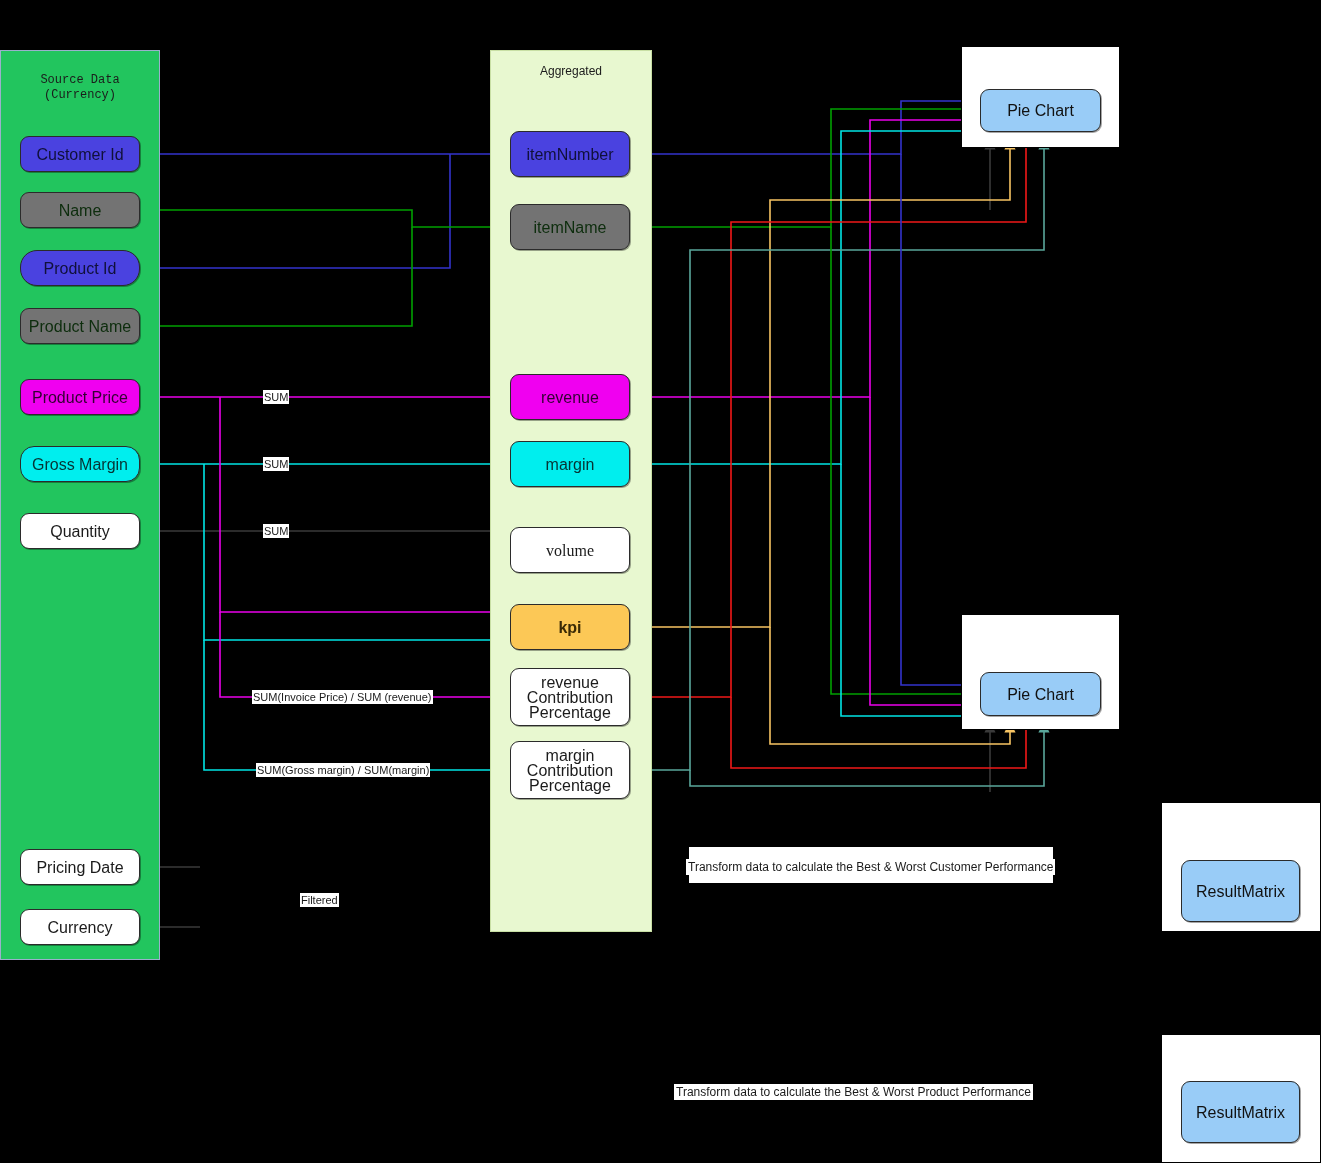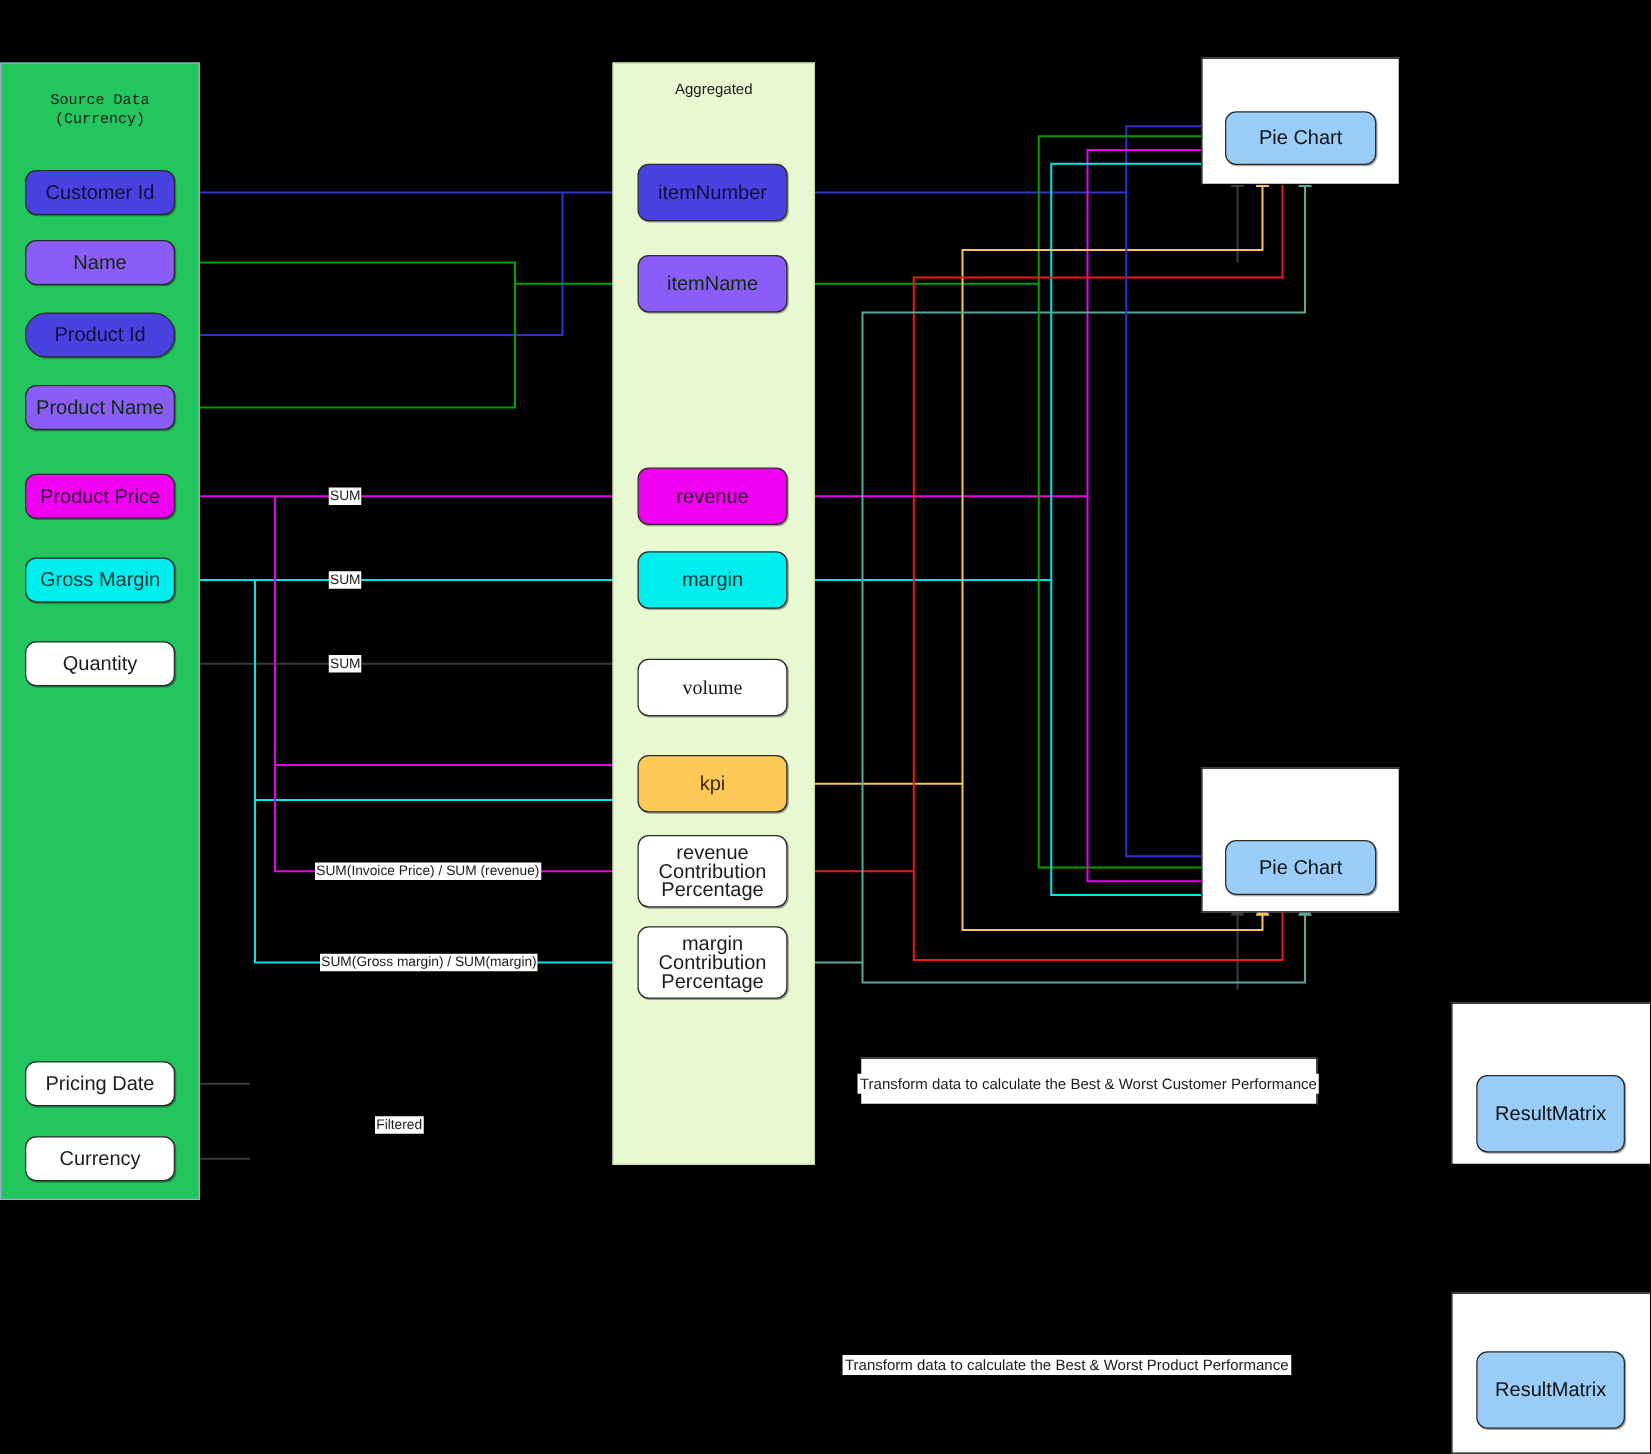--- a/index.html
+++ b/index.html
@@ -13,21 +13,21 @@
   .lane-agg{left:490px;top:50px;width:162px;height:882px;background:#e8f8d0;border-color:#c8dfa4;}
   .lane-title{position:absolute;width:100%;text-align:center;font-size:12px;color:#1b1b1b;line-height:15px;}
 
   .panel{position:absolute;background:#fff;border:1px solid #000;box-sizing:border-box;}
 
   .node{position:absolute;box-sizing:border-box;border:1px solid #2b2b2b;border-radius:9px;
         display:flex;align-items:center;justify-content:center;text-align:center;
         font-size:16px;color:#111;line-height:15px;padding:2px 4px;
         box-shadow:1px 1px 0 rgba(0,0,0,.35);}
   .n-blue{background:#4a42e0;color:#10103a;}
-  .n-green{background:#8b5cf6;color:#0d2d0d;}
+  .n-green{background:#737373;color:#0d2d0d;}
   .n-magenta{background:#f000f0;color:#330033;}
   .n-cyan{background:#00eeee;color:#063333;}
   .n-white{background:#fff;color:#1b1b1b;}
   .n-orange{background:#fcc856;color:#3a2a05;}
   .n-lblue{background:#99ccf7;color:#111;}
 
   .edge-label{position:absolute;background:#fff;color:#1b1b1b;font-size:11px;line-height:14px;
               white-space:nowrap;padding:0 1px;}
   .big-label{position:absolute;background:#fff;color:#1b1b1b;font-size:12px;line-height:16px;
              white-space:nowrap;padding:0 2px;}
@@ -113,31 +113,31 @@
 
   <div class="lane lane-agg">
     <div class="lane-title" style="top:13px;">Aggregated</div>
   </div>
 
   <div class="node n-blue" style="left:20px;top:136px;width:120px;height:36px;">Customer Id</div>
   <div class="node n-green" style="left:20px;top:192px;width:120px;height:36px;">Name</div>
   <div class="node n-blue" style="left:20px;top:250px;width:120px;height:36px;border-radius:17px;">Product Id</div>
   <div class="node n-green" style="left:20px;top:308px;width:120px;height:36px;">Product Name</div>
   <div class="node n-magenta" style="left:20px;top:379px;width:120px;height:36px;">Product Price</div>
-  <div class="node n-cyan" style="left:20px;top:446px;width:120px;height:36px;">Gross Margin</div>
+  <div class="node n-cyan" style="left:20px;top:446px;width:120px;height:36px;border-radius:14px;">Gross Margin</div>
   <div class="node n-white" style="left:20px;top:513px;width:120px;height:36px;">Quantity</div>
   <div class="node n-white" style="left:20px;top:849px;width:120px;height:36px;">Pricing Date</div>
   <div class="node n-white" style="left:20px;top:909px;width:120px;height:36px;">Currency</div>
 
   <div class="node n-blue" style="left:510px;top:131px;width:120px;height:46px;">itemNumber</div>
   <div class="node n-green" style="left:510px;top:204px;width:120px;height:46px;">itemName</div>
   <div class="node n-magenta" style="left:510px;top:374px;width:120px;height:46px;">revenue</div>
   <div class="node n-cyan" style="left:510px;top:441px;width:120px;height:46px;">margin</div>
   <div class="node n-white" style="left:510px;top:527px;width:120px;height:46px;font-family:Liberation Serif, serif;">volume</div>
-  <div class="node n-orange" style="left:510px;top:604px;width:120px;height:46px;">kpi</div>
+  <div class="node n-orange" style="left:510px;top:604px;width:120px;height:46px;font-weight:bold;">kpi</div>
 
   <div class="node n-white" style="left:510px;top:668px;width:120px;height:58px;flex-direction:column;">
     <span>revenue</span>
     <span>Contribution</span>
     <span>Percentage</span>
   </div>
 
   <div class="node n-white" style="left:510px;top:741px;width:120px;height:58px;flex-direction:column;">
     <span>margin</span>
     <span>Contribution</span>

